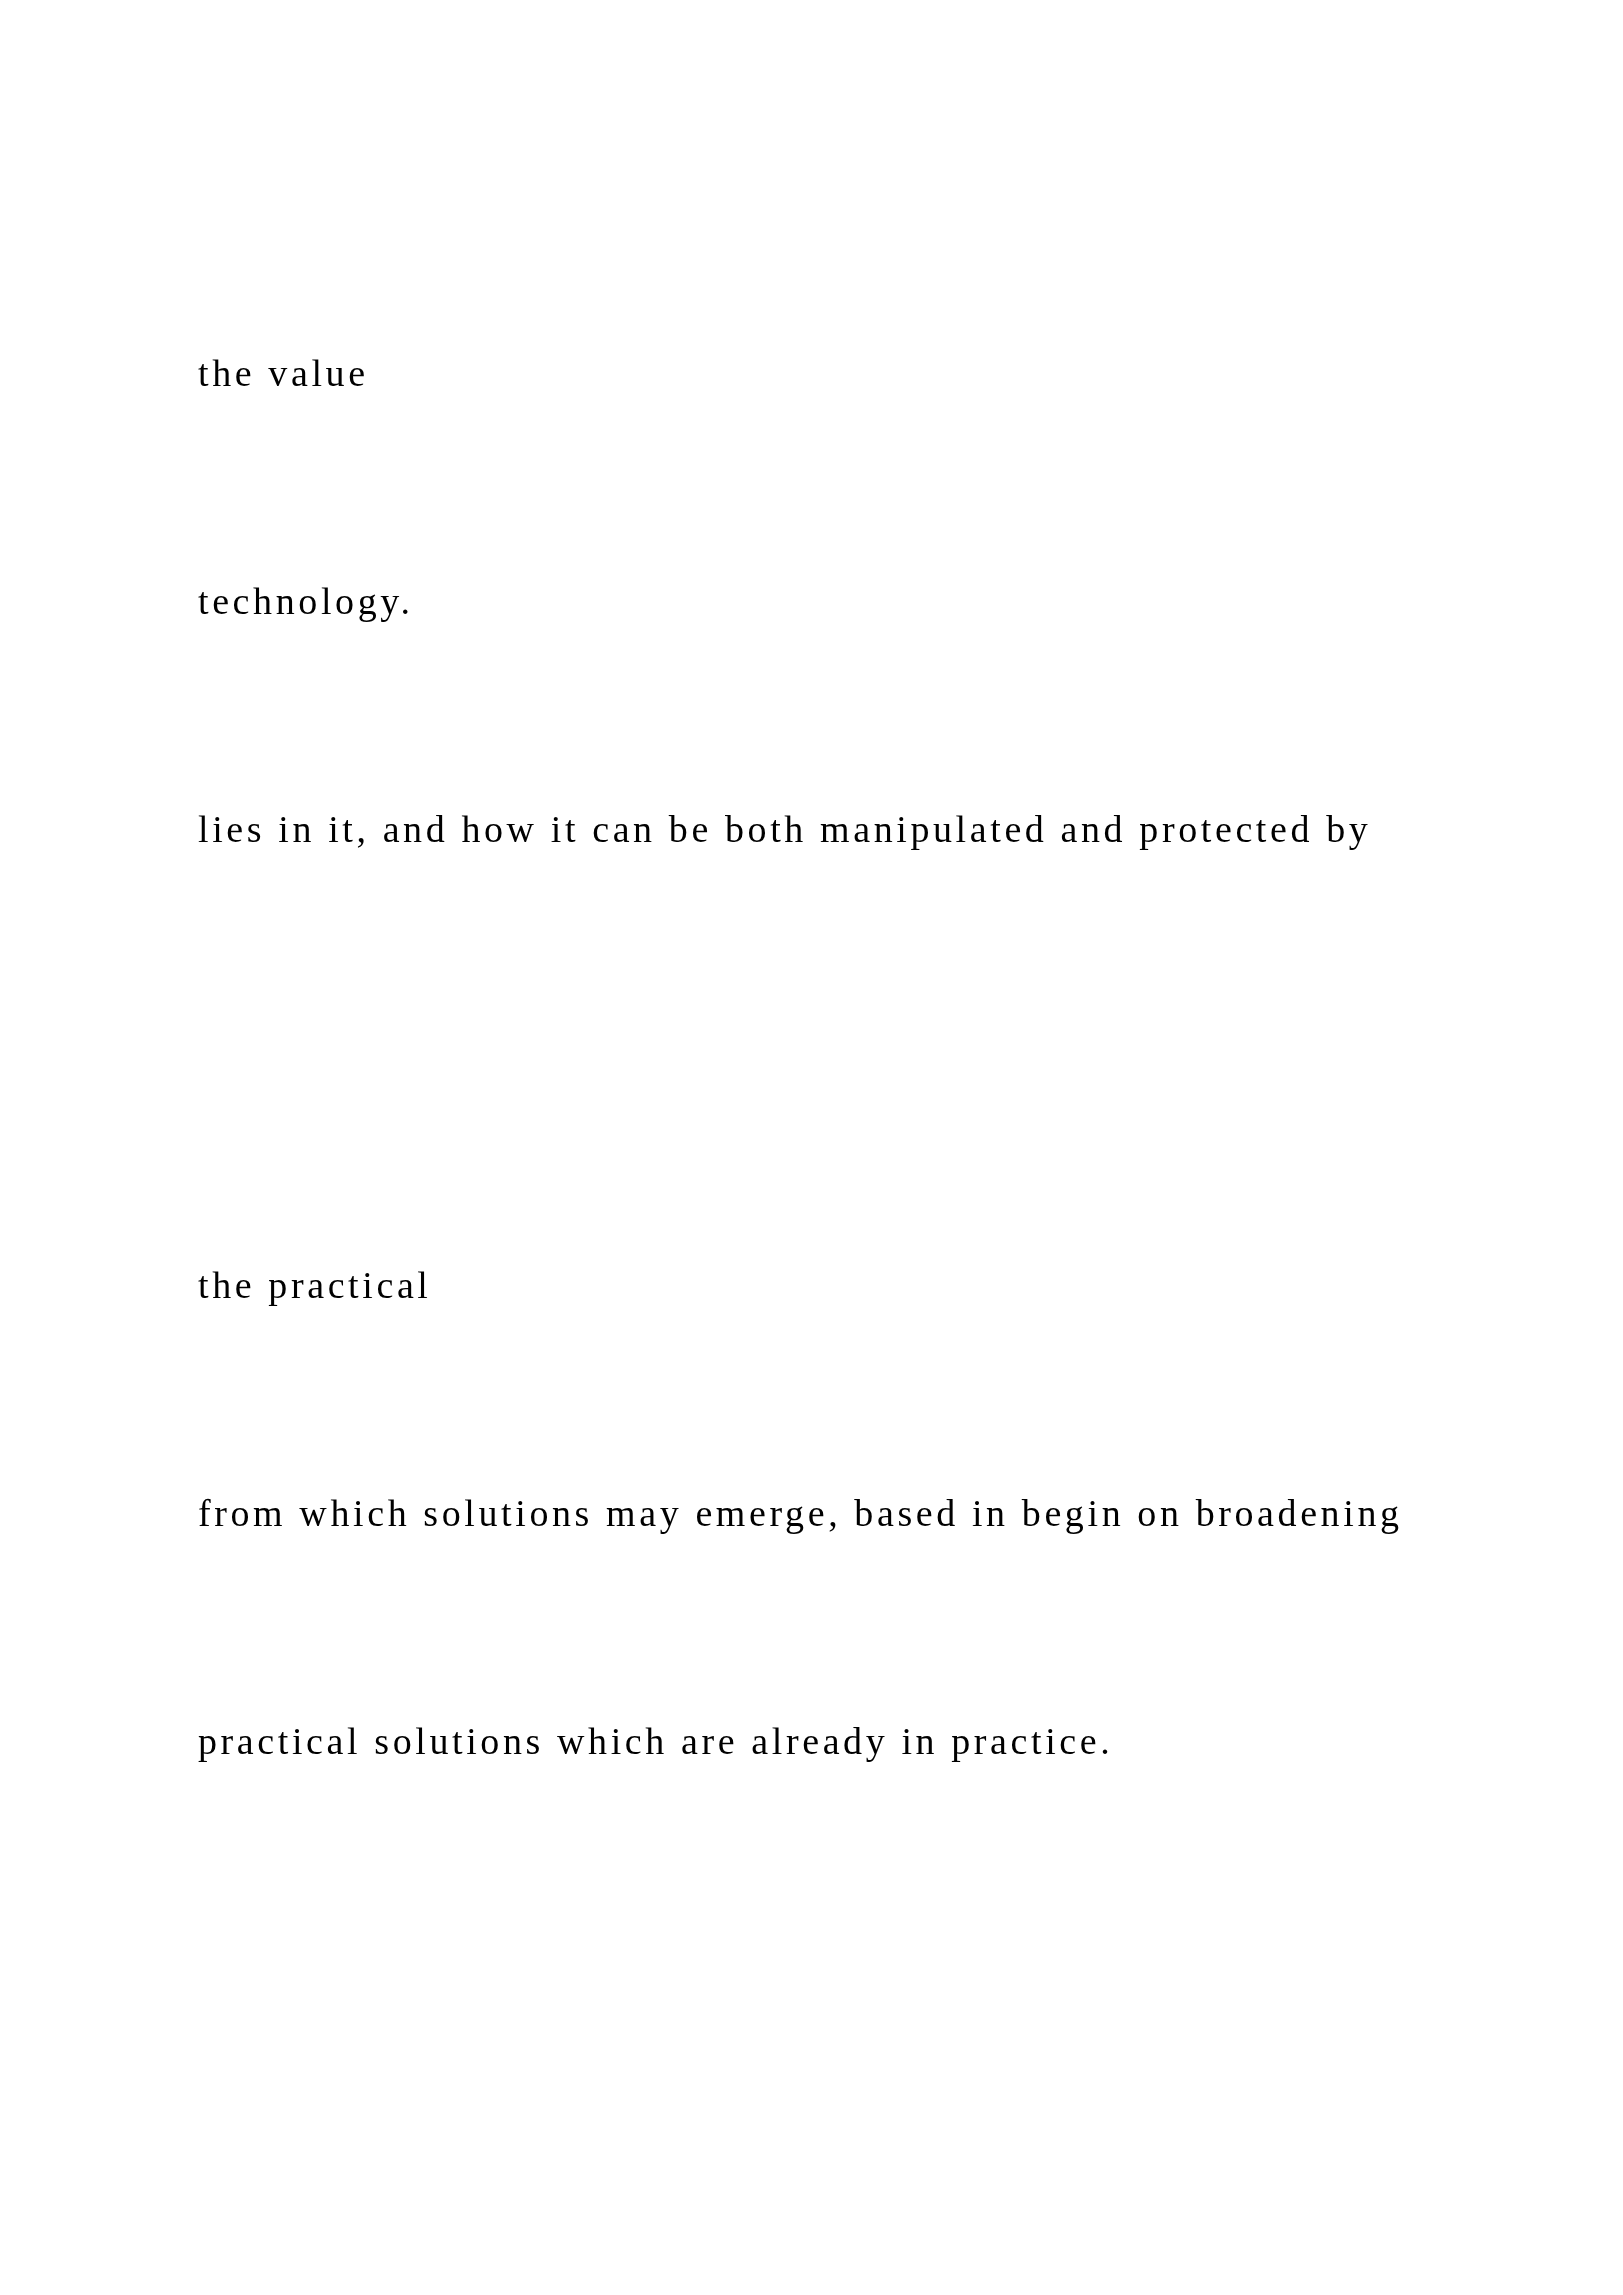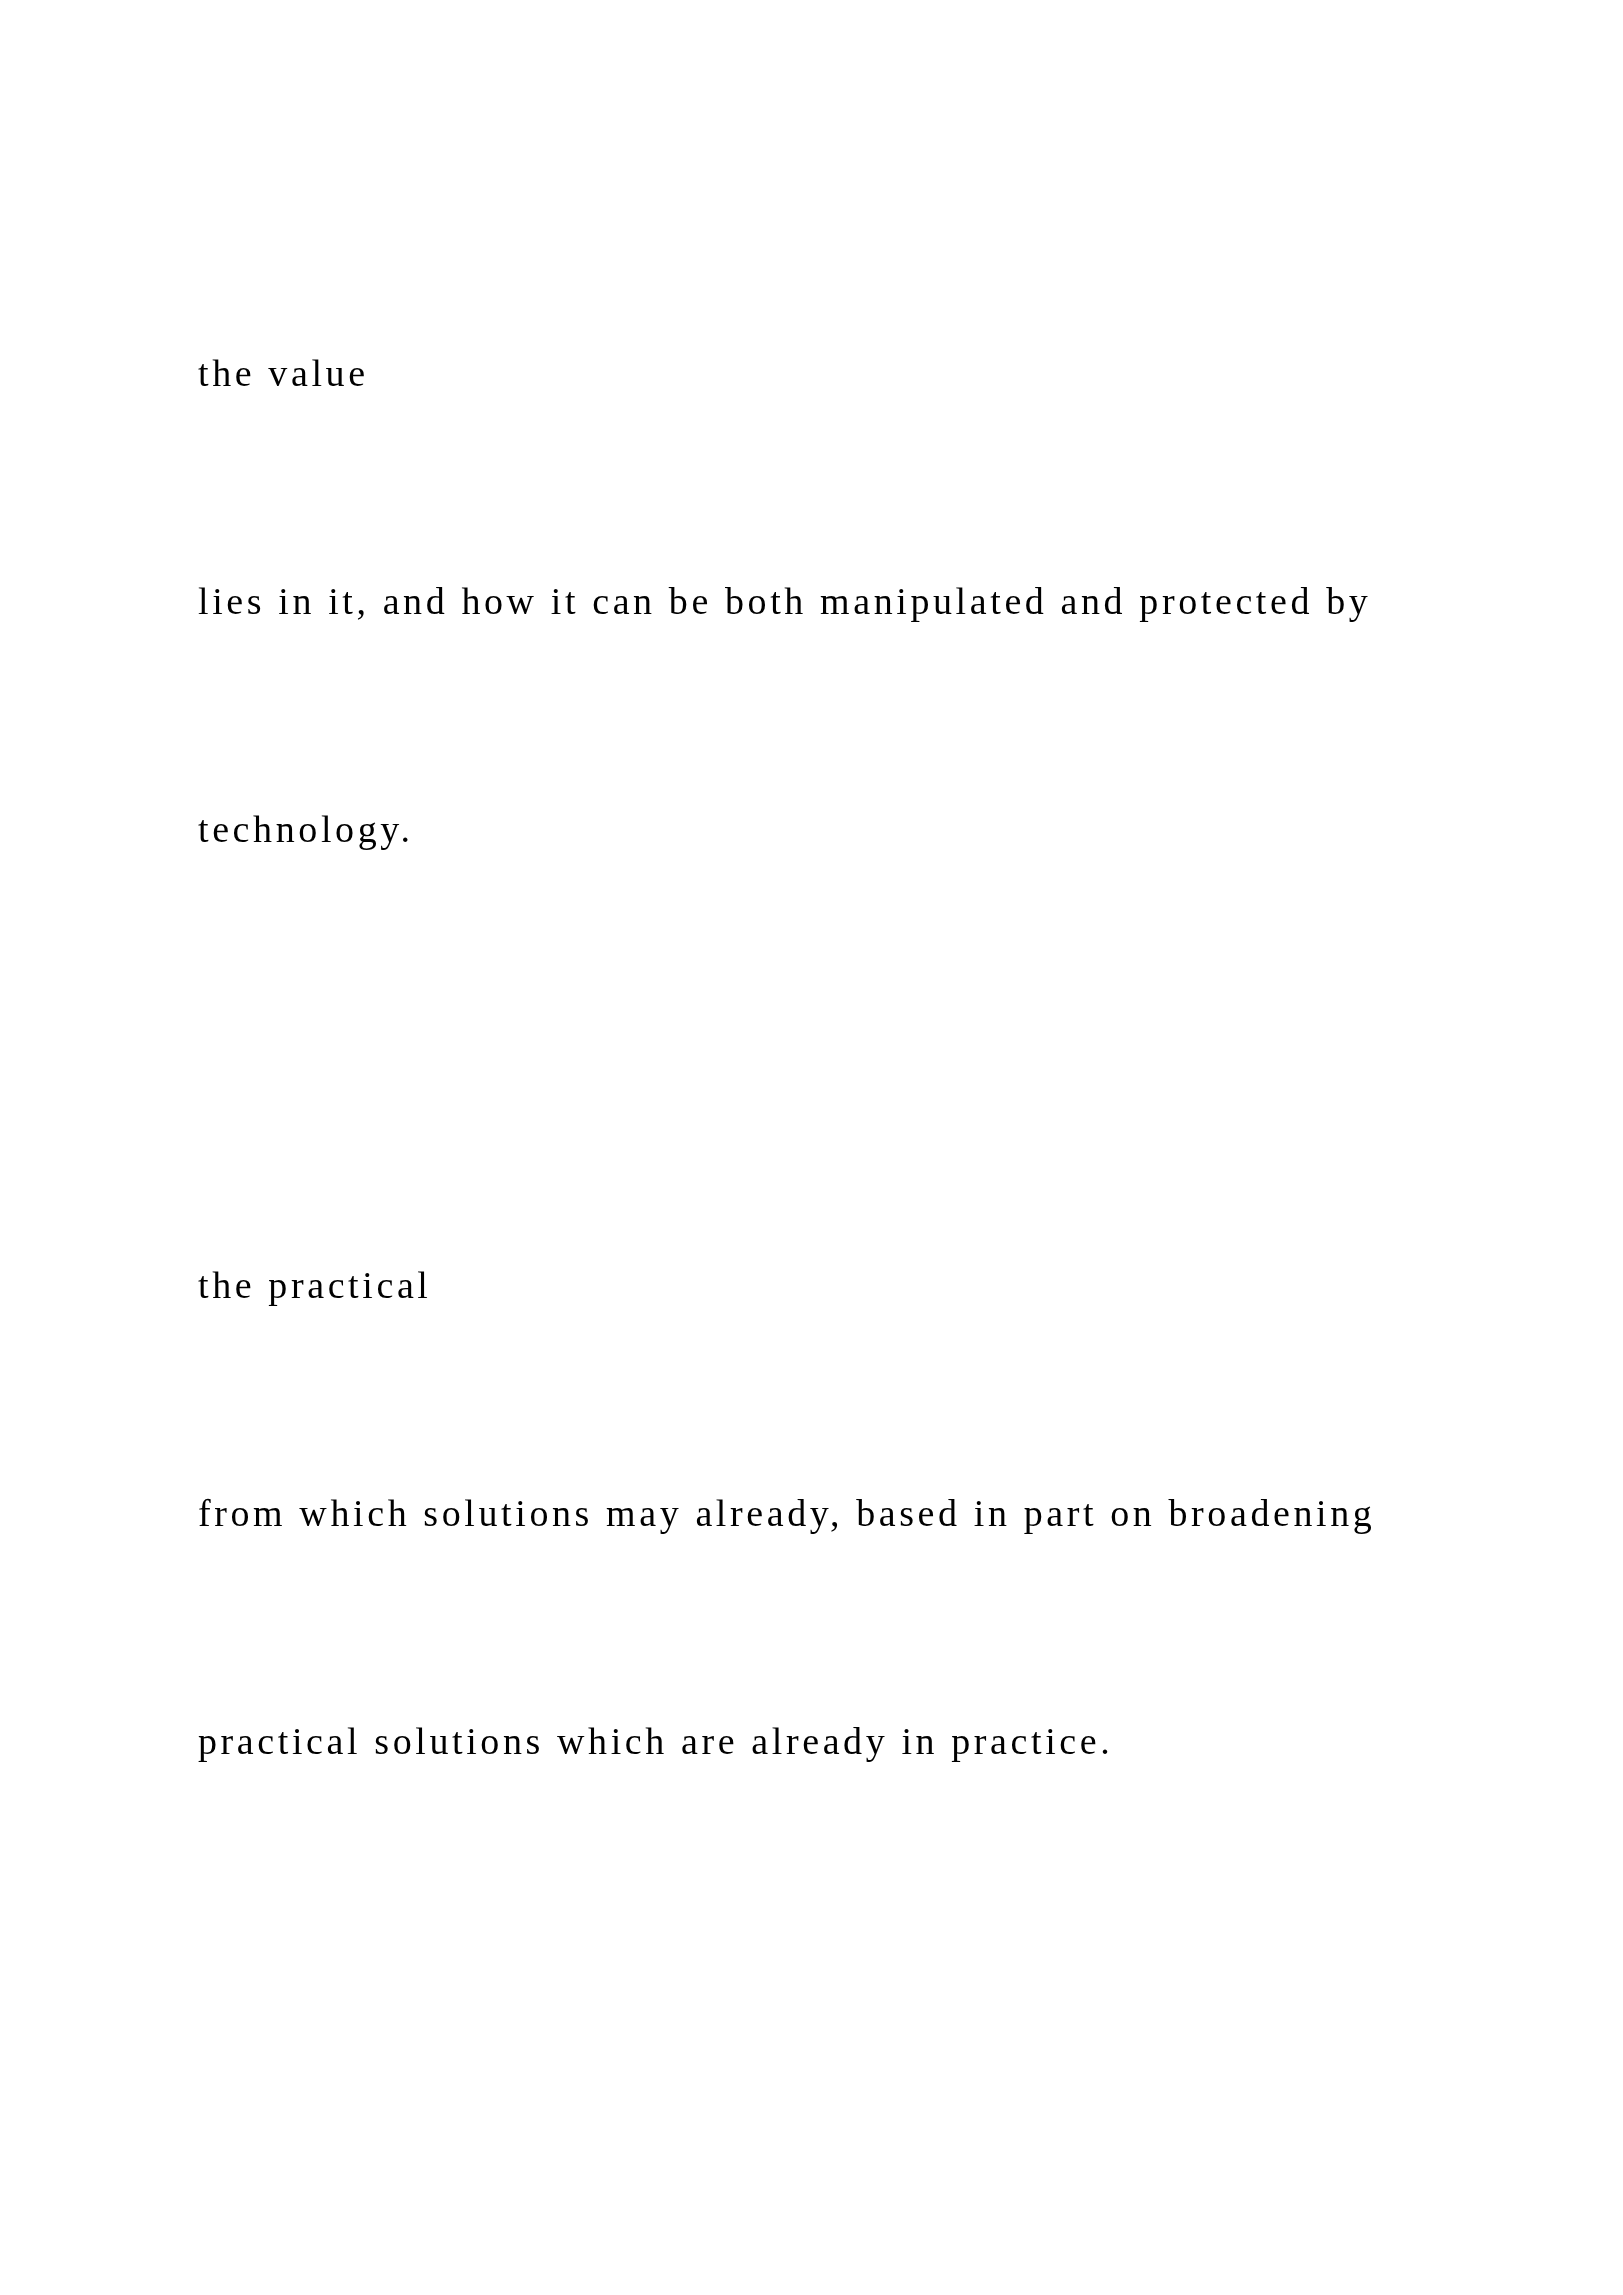--- a/index.html
+++ b/index.html
@@ -15,25 +15,25 @@
     letter-spacing: 3.6px; white-space: pre;
   }
   .line { display: block; height: 76px; }
 </style>
 </head>
 <body>
 
 <div class="page">
   <div class="text-block">
     <span class="line">the value</span>
+    <span class="line">technology.</span>
     <span class="line">lies in it, and how it can be both manipulated and protected by</span>
-    <span class="line">technology.</span>
     <span class="line"></span>
     <span class="line">the practical</span>
-    <span class="line">from which solutions may already, based in part on broadening</span>
+    <span class="line">from which solutions may emerge, based in begin on broadening</span>
     <span class="line">practical solutions which are already in practice.</span>
     
     
     
     
     
     
     
     
     

